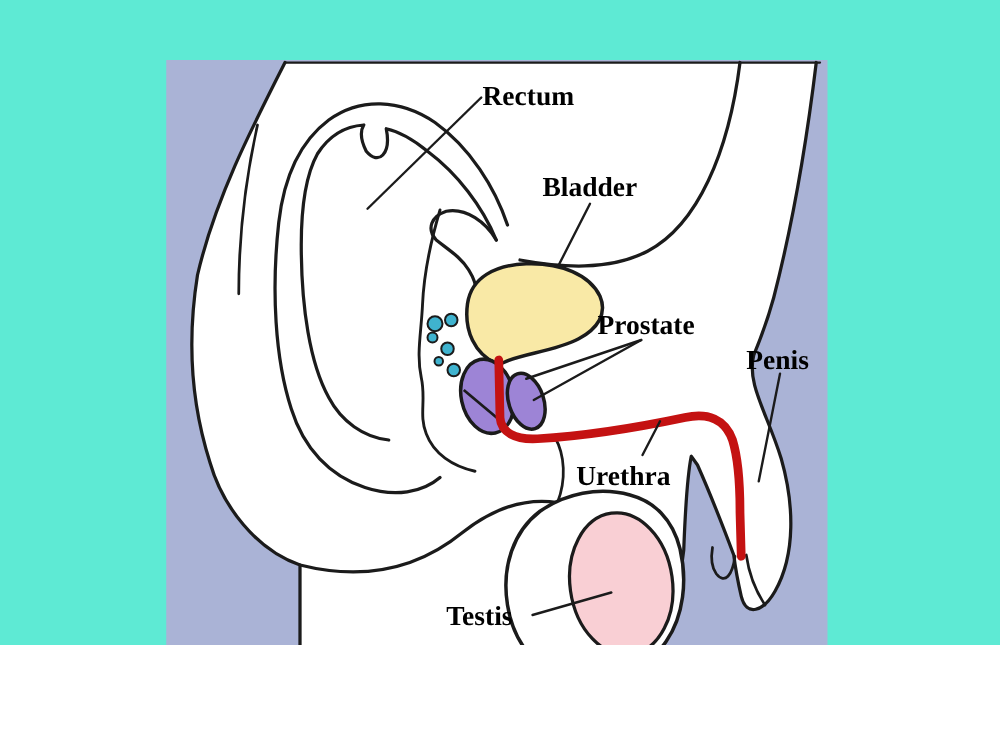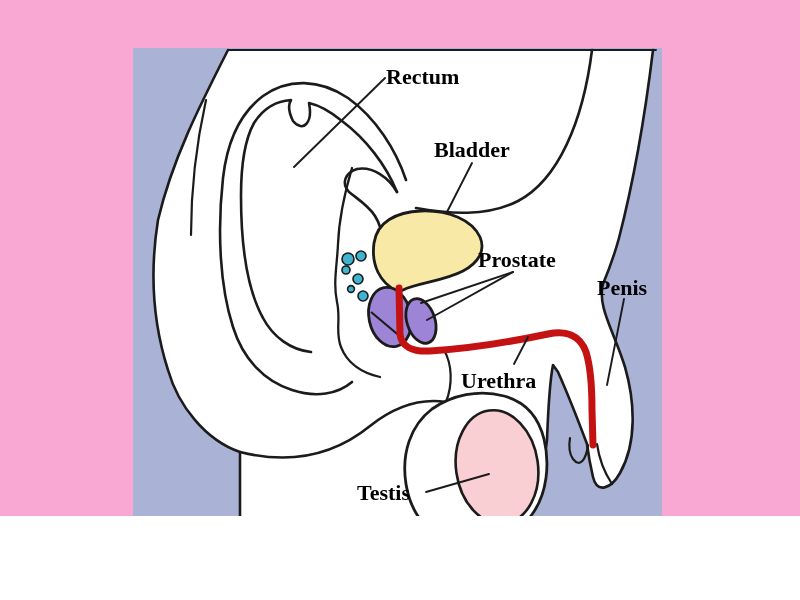--- a/index.html
+++ b/index.html
@@ -1,19 +1,19 @@
 <!DOCTYPE html>
 <html><head>
 <meta charset="utf-8">
 <style>
   html, body { margin: 0; padding: 0; background: #ffffff; }
   .screen {
     position: relative;
     width: 800px; height: 516px;
-    background: #f9a8d4;
+    background: #5eead4;
     overflow: hidden;
     font-family: "Liberation Serif", serif;
   }
   svg { position: absolute; inset: 0; display: block; }
   .diagram-label {
     font-family: "Liberation Serif", serif;
     font-weight: bold;
     font-size: 22px;
     fill: #000000;
   }

